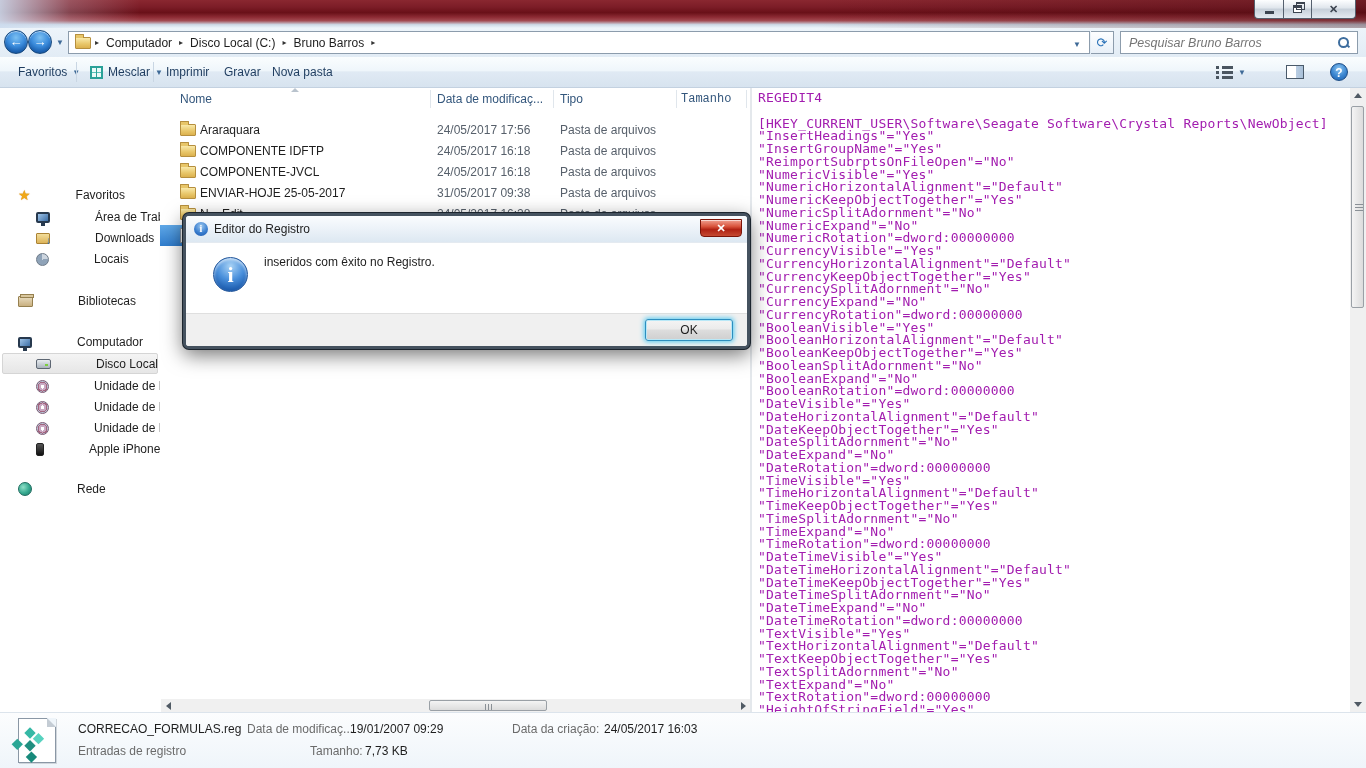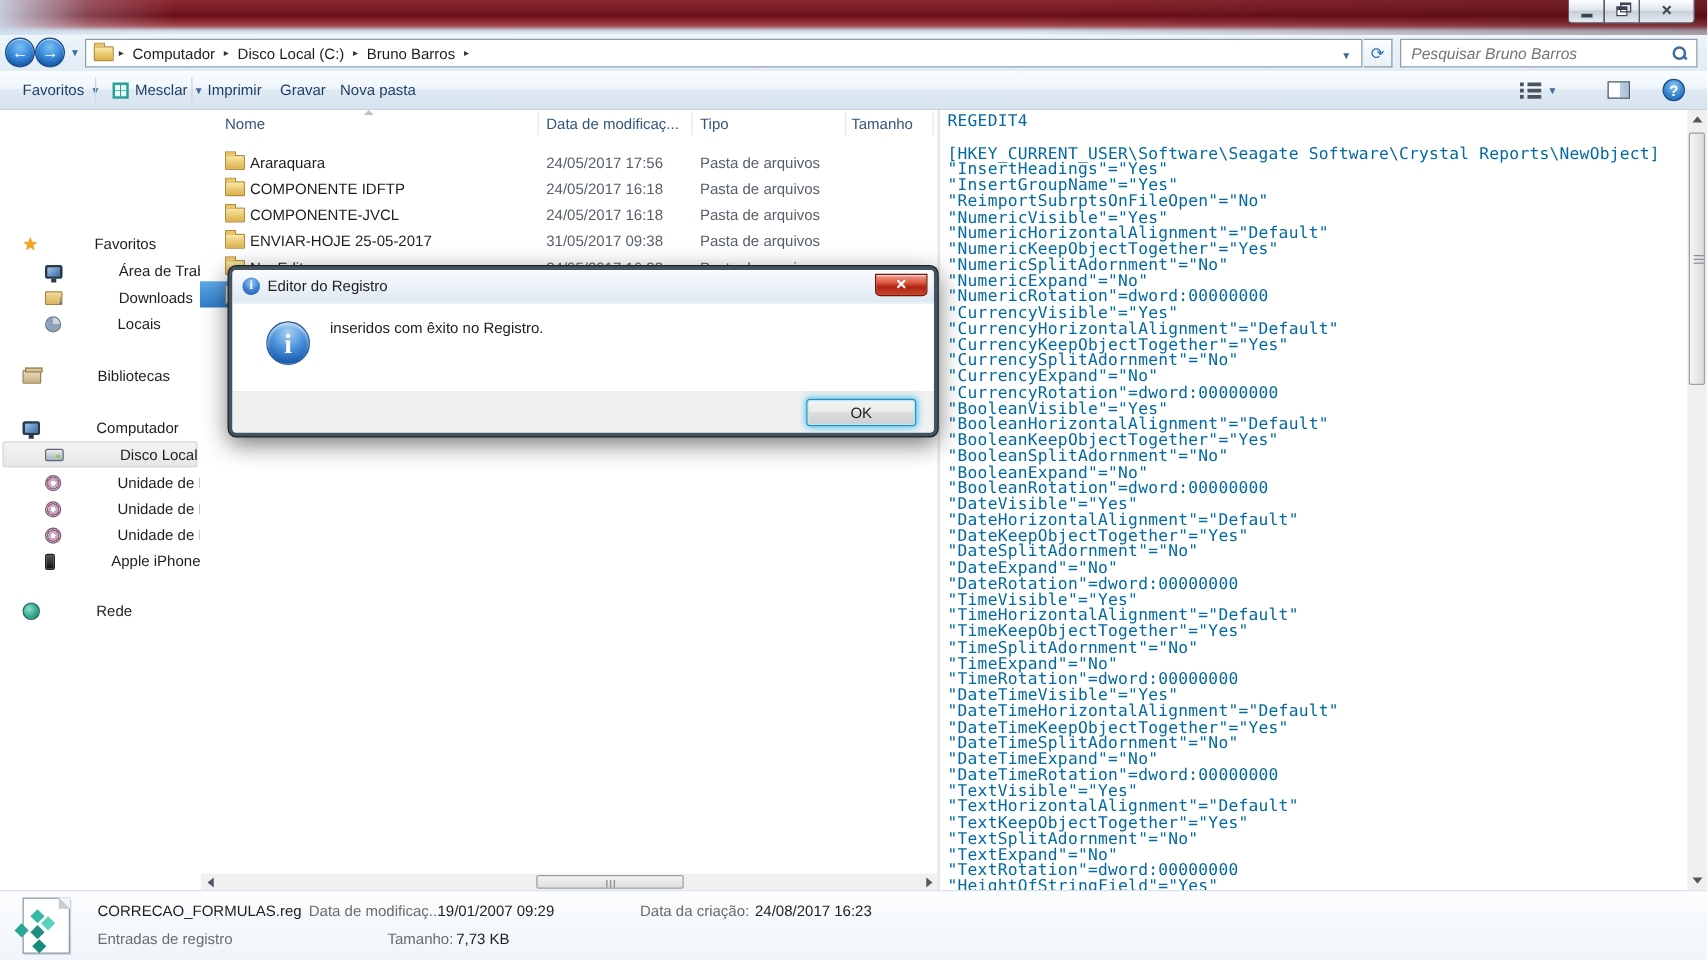--- a/index.html
+++ b/index.html
@@ -120,21 +120,21 @@
   .sb-thumb { position:absolute; border:1px solid #9aa0a6; border-radius:2px;
     background:linear-gradient(90deg,#f4f4f4,#dcdcdc); cursor:pointer; }
   .sb-thumb.h { background:linear-gradient(180deg,#f4f4f4,#dcdcdc); }
   .grip-v { position:absolute; left:3px; top:50%; width:8px; height:1px; background:#8a9096; box-shadow:0 3px 0 #8a9096, 0 -3px 0 #8a9096; }
   .grip-h { position:absolute; top:3px; left:50%; width:1px; height:6px; background:#8a9096; box-shadow:3px 0 0 #8a9096, -3px 0 0 #8a9096; }
 
   
   .pane-div { position:absolute; left:750px; top:88px; width:2px; height:624px; background:#e4e8ec; }
   .preview { position:absolute; left:752px; top:88px; width:598px; height:624px; background:#fff; overflow:hidden; }
   .preview pre { position:absolute; left:6px; top:4px; font-family:"DejaVu Sans Mono", monospace;
-    font-size:13px; line-height:12.75px; letter-spacing:0.2px; color:#0369a1; white-space:pre; }
+    font-size:13px; line-height:12.75px; letter-spacing:0.2px; color:#a21caf; white-space:pre; }
 
   
   .details { position:absolute; left:0; top:712px; width:1366px; height:56px;
     background:linear-gradient(180deg,#fcfdfe,#eff5fa); border-top:1px solid #dce4ec; }
   .reg-ico-big { position:absolute; left:18px; top:5px; width:38px; height:45px; background:#fff;
     border:1px solid #8a97a5; box-shadow:1px 1px 0 #d0d6dc; }
   .reg-ico-big::before { content:""; position:absolute; right:-1px; top:-1px; width:0; height:0;
     border-top:9px solid #eff5fa; border-left:9px solid #c4ccd4; }
   .reg-ico-big::after { content:""; position:absolute; left:7px; top:10px; width:8px; height:8px; background:#35b8a5; transform:rotate(45deg);
     box-shadow:9px 9px 0 #1f8f80, -1px 17px 0 #2aa695, 10px -2px 0 #57d2bf, 18px 16px 0 #178a7b; }
@@ -292,21 +292,21 @@
         <span class="lab">Rede</span>
     </div>
   </div>
 
   <div class="filelist">
     <div class="fl-header">
       <span class="sort-arrow"></span>
       <span class="fl-h-label" style="left:20px;">Nome</span>
       <span class="fl-h-label" style="left:277px;">Data de modificaç...</span>
       <span class="fl-h-label" style="left:400px;">Tipo</span>
-      <span class="fl-h-label" style="left:521px;">Tamanho</span>
+      <span class="fl-h-label" style="left:521px;font-family:Liberation Mono, monospace;">Tamanho</span>
       <span class="fl-h-div" style="left:270px;"></span>
       <span class="fl-h-div" style="left:393px;"></span>
       <span class="fl-h-div" style="left:516px;"></span>
       <span class="fl-h-div" style="left:586px;"></span>
     </div>
     <div class="frow" style="top:32px;">
       <span class="folder-ico"></span>
       <span class="fname">Araraquara</span>
       <span class="fdate">24/05/2017 17:56</span>
       <span class="ftype">Pasta de arquivos</span>
@@ -421,21 +421,21 @@
 
   <div class="details">
     <div class="reg-ico-big"></div>
     <span class="d-abs d-value" style="left:78px;top:9px;">CORRECAO_FORMULAS.reg</span>
     <span class="d-abs d-label" style="left:78px;top:31px;">Entradas de registro</span>
     <span class="d-abs d-label" style="left:247px;top:9px;">Data de modificaç...</span>
     <span class="d-abs d-value" style="left:350px;top:9px;">19/01/2007 09:29</span>
     <span class="d-abs d-label" style="left:310px;top:31px;">Tamanho:</span>
     <span class="d-abs d-value" style="left:365px;top:31px;">7,73 KB</span>
     <span class="d-abs d-label" style="left:512px;top:9px;">Data da criação:</span>
-    <span class="d-abs d-value" style="left:604px;top:9px;">24/08/2017 16:23</span>
+    <span class="d-abs d-value" style="left:604px;top:9px;">24/05/2017 16:03</span>
   </div>
 
   <div class="dialog">
     <div class="dlg-title">
       <span class="dlg-info-sm">i</span>
       <span>Editor do Registro</span>
       <span class="dlg-close">✕</span>
     </div>
     <div class="dlg-body">
       <span class="dlg-info-big">i</span>

